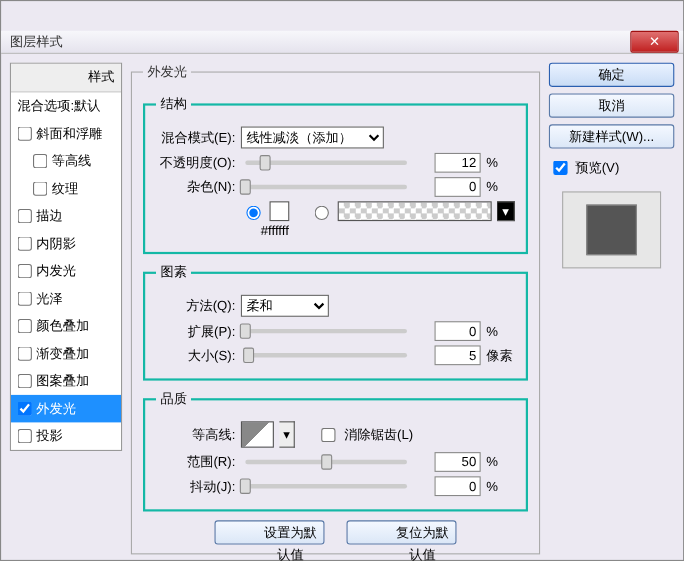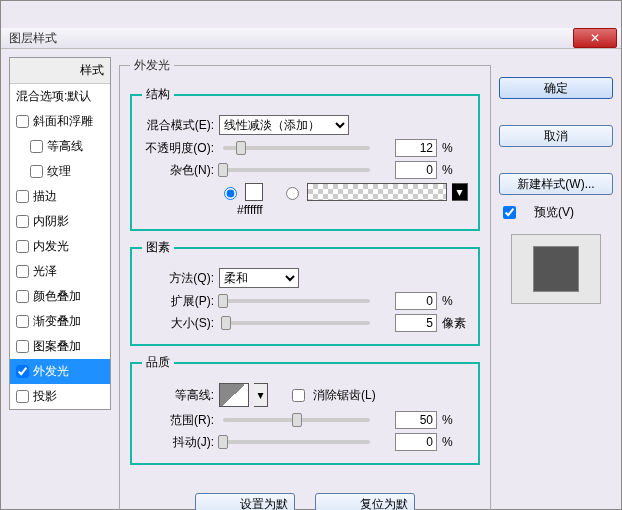--- a/index.html
+++ b/index.html
@@ -22,33 +22,33 @@
 fieldset.group > legend { padding: 0 4px; color: #333; }
 fieldset.inner { border: 2px solid #14b8a6; margin: 4px 0 8px 0; padding: 8px 10px; }
 fieldset.inner > legend { padding: 0 4px; }
 .row { display: flex; align-items: center; margin: 4px 0; gap: 5px; }
 .lbl { width: 72px; text-align: right; }
 .slider { flex: 1; height: 4px; background: #ccc; position: relative; border-radius: 2px; margin: 0 4px; }
 .slider .thumb { position: absolute; top: -5px; width: 10px; height: 14px; background: #ddd; border: 1px solid #888; border-radius: 2px; transform: translateX(-5px); }
 .numbox { width: 42px; height: 18px; border: 1px solid #888; background: #fff; text-align: right; padding: 0 3px; line-height: 16px; margin-left: 16px; }
 .unit { width: 26px; }
 select.combo { height: 20px; border: 1px solid #666; background: #fff; }
-.btn { height: 22px; border: 1px solid #5a7aa8; background: linear-gradient(#f4f8ff, #dbe7f7); border-radius: 3px; cursor: pointer; padding: 0 6px; text-align: center; line-height: 20px; margin-top: 20px; }
+.btn { height: 22px; border: 1px solid #5a7aa8; background: linear-gradient(#f4f8ff, #dbe7f7); border-radius: 3px; cursor: pointer; padding: 0 6px; text-align: center; line-height: 20px; }
 .btn.primary { border-color: #2a5fb0; background: linear-gradient(#eaf2ff, #c8dcf5); }
 .preview-box { width: 90px; height: 70px; background: #e7e7e7; border: 1px solid #aaa; margin-top: 6px; display: flex; align-items: center; justify-content: center; align-self: center; }
 .preview-box .swatch { width: 46px; height: 46px; background: #555; border: 1px solid #888; }
 .color-swatch { width: 18px; height: 18px; border: 1px solid #555; background: #fff; display: inline-block; }
 .grad-swatch { width: 140px; height: 18px; border: 1px solid #555; background: repeating-conic-gradient(#ccc 0 25%, #fff 0 50%) 0 0/10px 10px; }
 .grad-arrow { width: 16px; height: 18px; background: #000; color: #fff; display: flex; align-items: center; justify-content: center; border: 1px solid #555; border-left: none; }
 .radio { width: 13px; height: 13px; }
 .contour { width: 30px; height: 24px; border: 1px solid #555; background: linear-gradient(135deg, #888 0 50%, #fff 50% 100%); }
 .contour-arrow { width: 14px; height: 24px; border: 1px solid #555; border-left: none; display: flex; align-items: center; justify-content: center; background: #eee; }
 .bottom-btns { display: flex; justify-content: center; gap: 20px; margin-top: 6px; }
 .bottom-btns .btn { width: 100px; padding-left: 44px; }
-.chk-row { display: flex; align-items: center; gap: 15px; margin-top: 2px; }
+.chk-row { display: flex; align-items: center; gap: 4px; margin-top: 2px; }
 </style>
 </head>
 <body>
 
 <div class="window">
   <div class="titlebar">
     <span class="title">图层样式</span>
     <div class="close-btn">
       <span>✕</span>
     </div>

